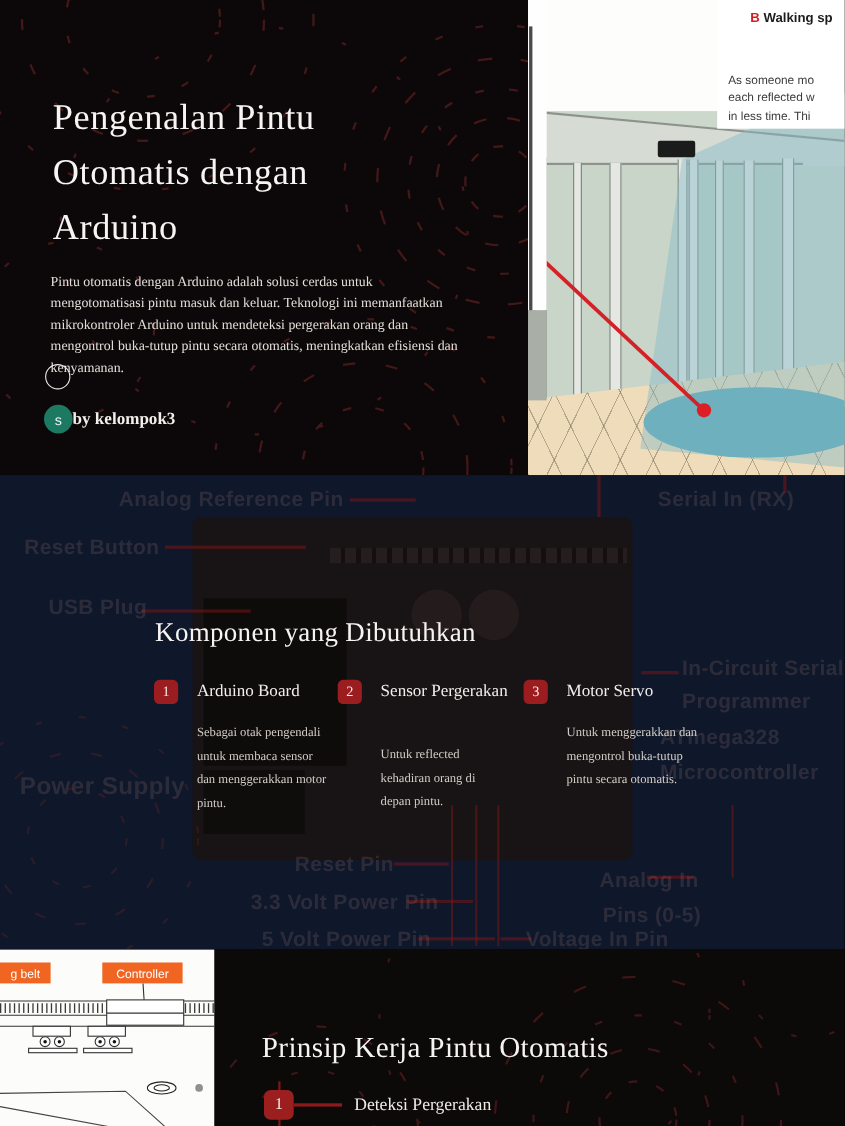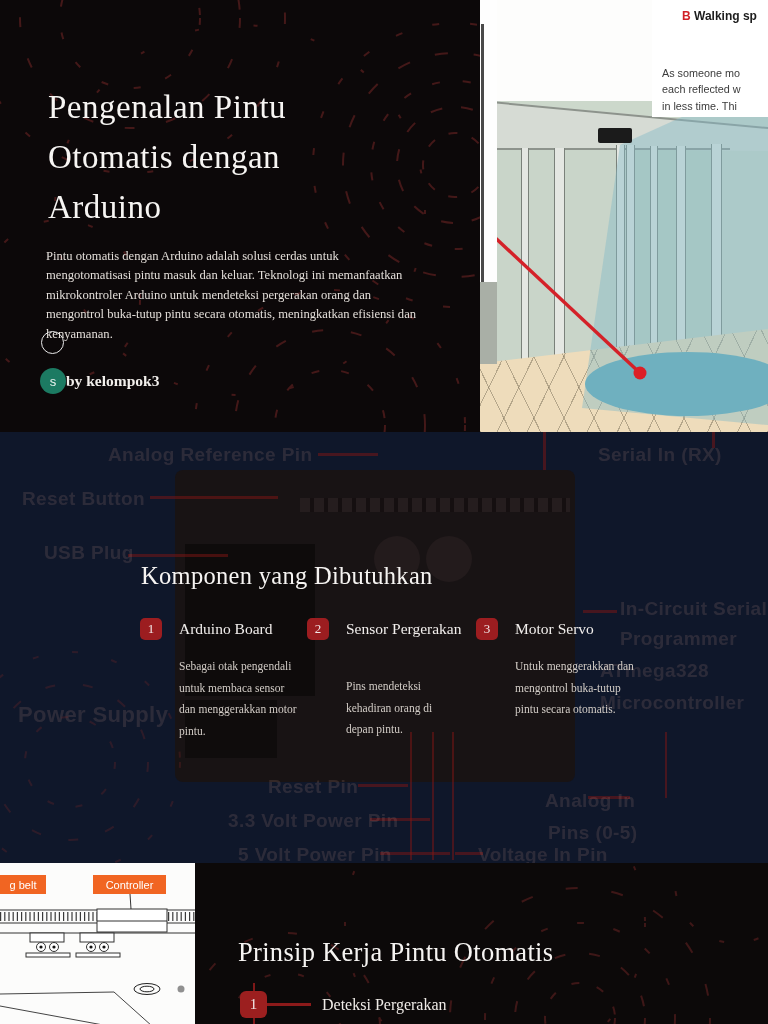--- a/index.html
+++ b/index.html
@@ -177,21 +177,21 @@
       <div class="dsc">Sebagai otak pengendali untuk membaca sensor dan menggerakkan motor pintu.</div>
     </div>
 
     <div class="comp" style="left:307px;top:186px;">
       <div class="hd">
         <div class="badge" style="width:22px;height:22px;font-size:13px;">
           <span>2</span>
         </div>
         <span class="ttl">Sensor Pergerakan</span>
       </div>
-      <div class="dsc" style="margin-top:36px;width:112px;">Pins mendeteksi kehadiran orang di depan pintu.</div>
+      <div class="dsc" style="margin-top:36px;width:112px;">Untuk reflected kehadiran orang di depan pintu.</div>
     </div>
 
     <div class="comp" style="left:476px;top:186px;">
       <div class="hd">
         <div class="badge" style="width:22px;height:22px;font-size:13px;">
           <span>3</span>
         </div>
         <span class="ttl">Motor Servo</span>
       </div>
       <div class="dsc">Untuk menggerakkan dan mengontrol buka-tutup pintu secara otomatis.</div>

